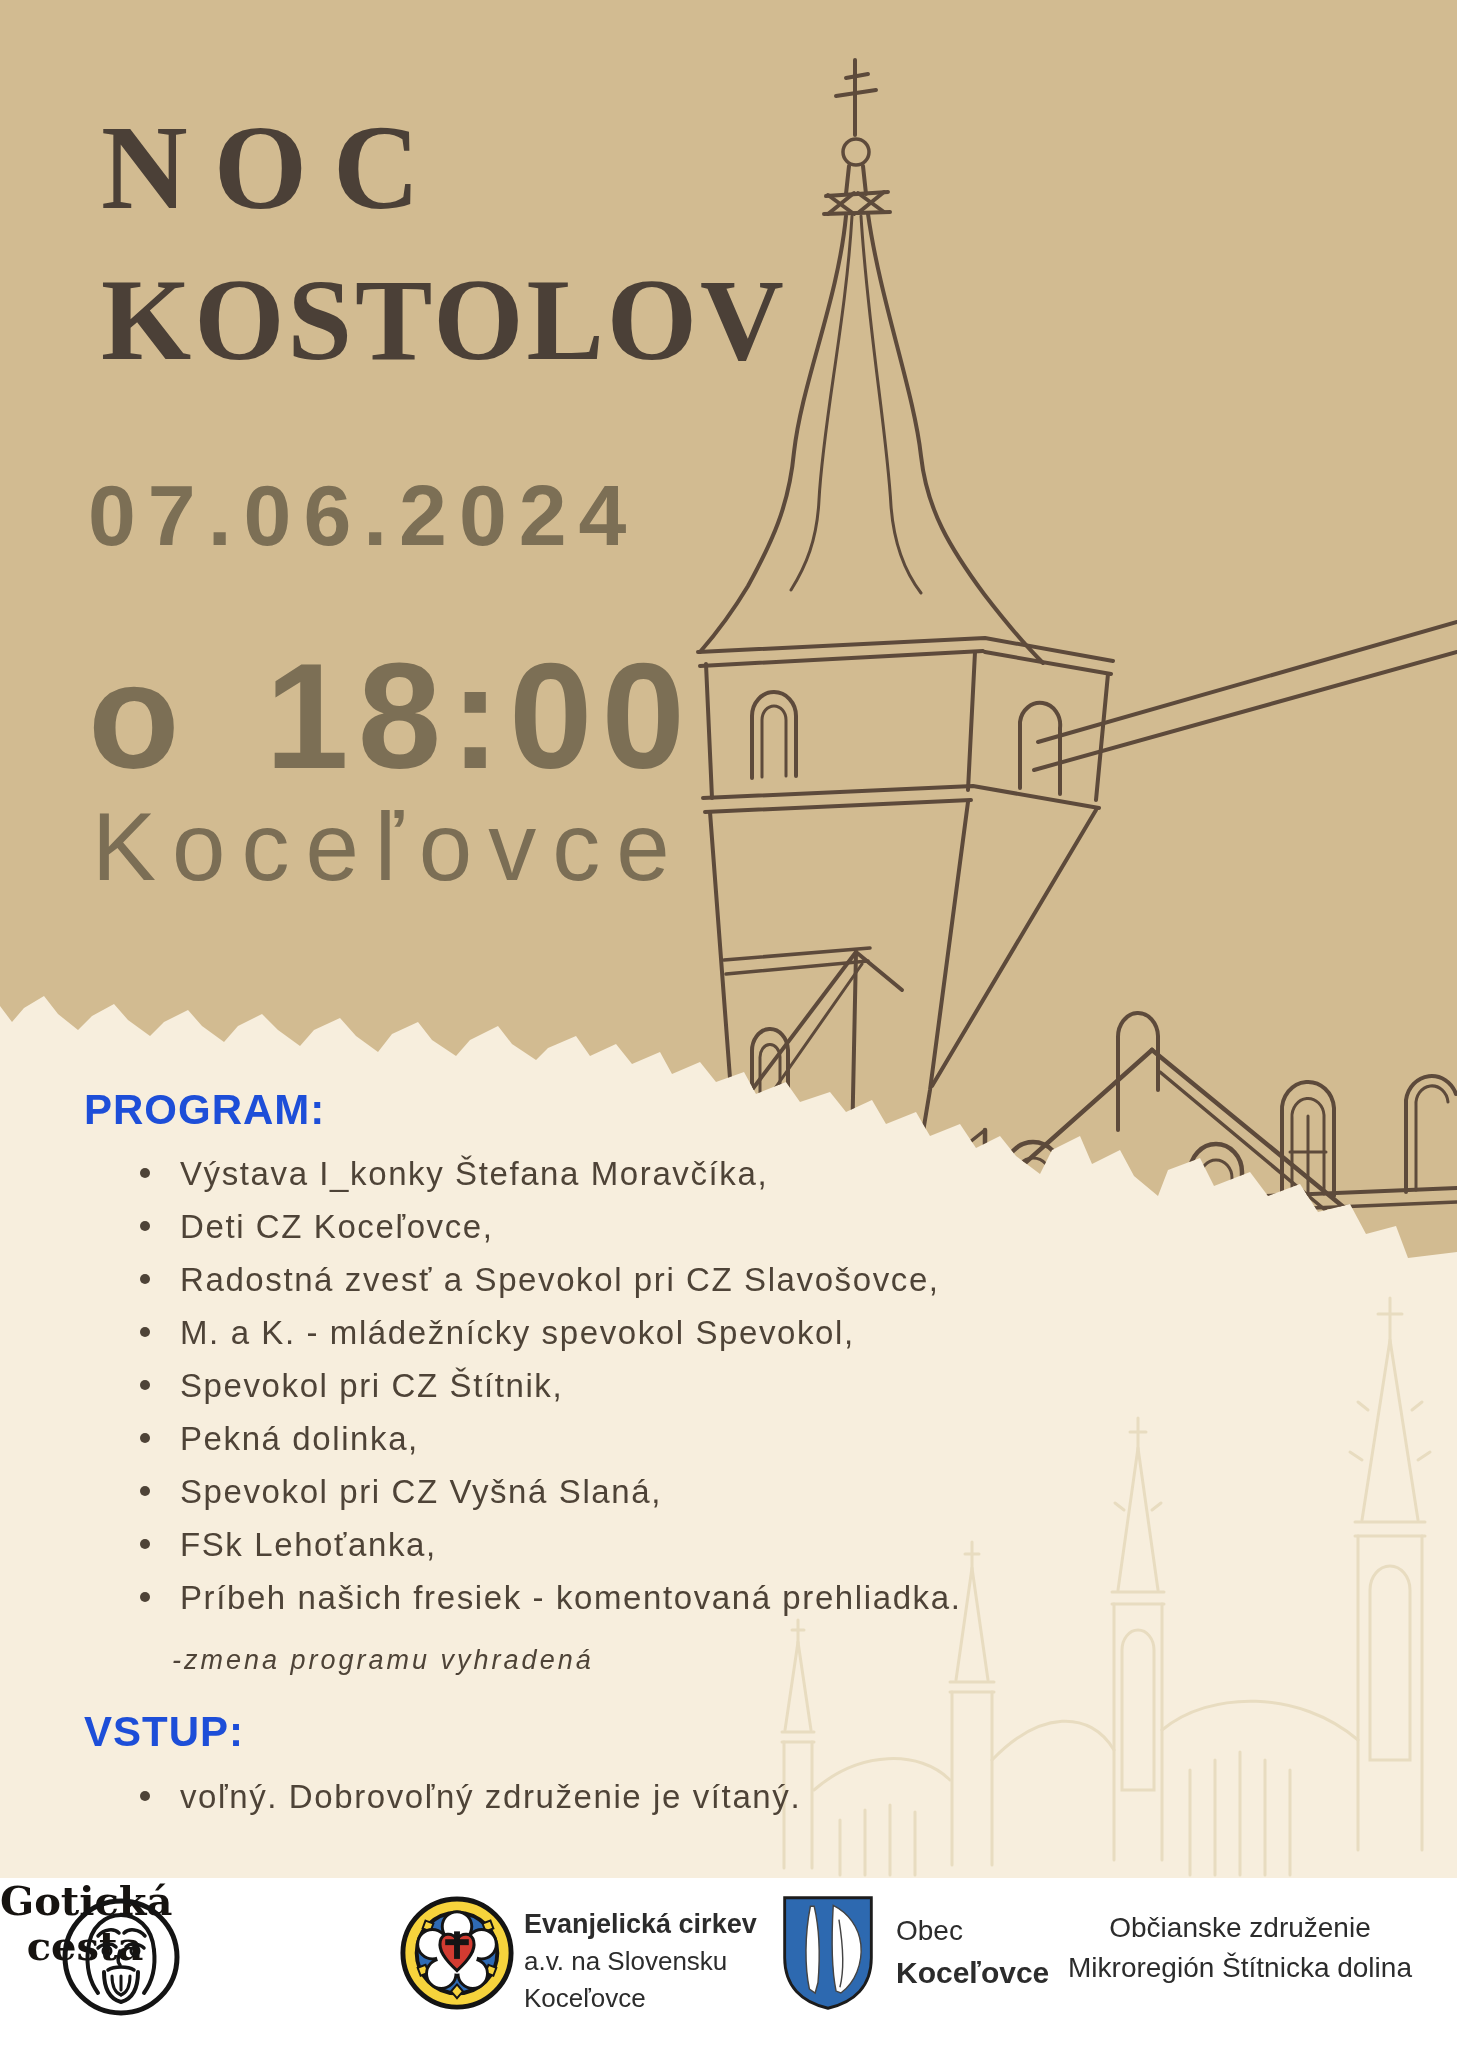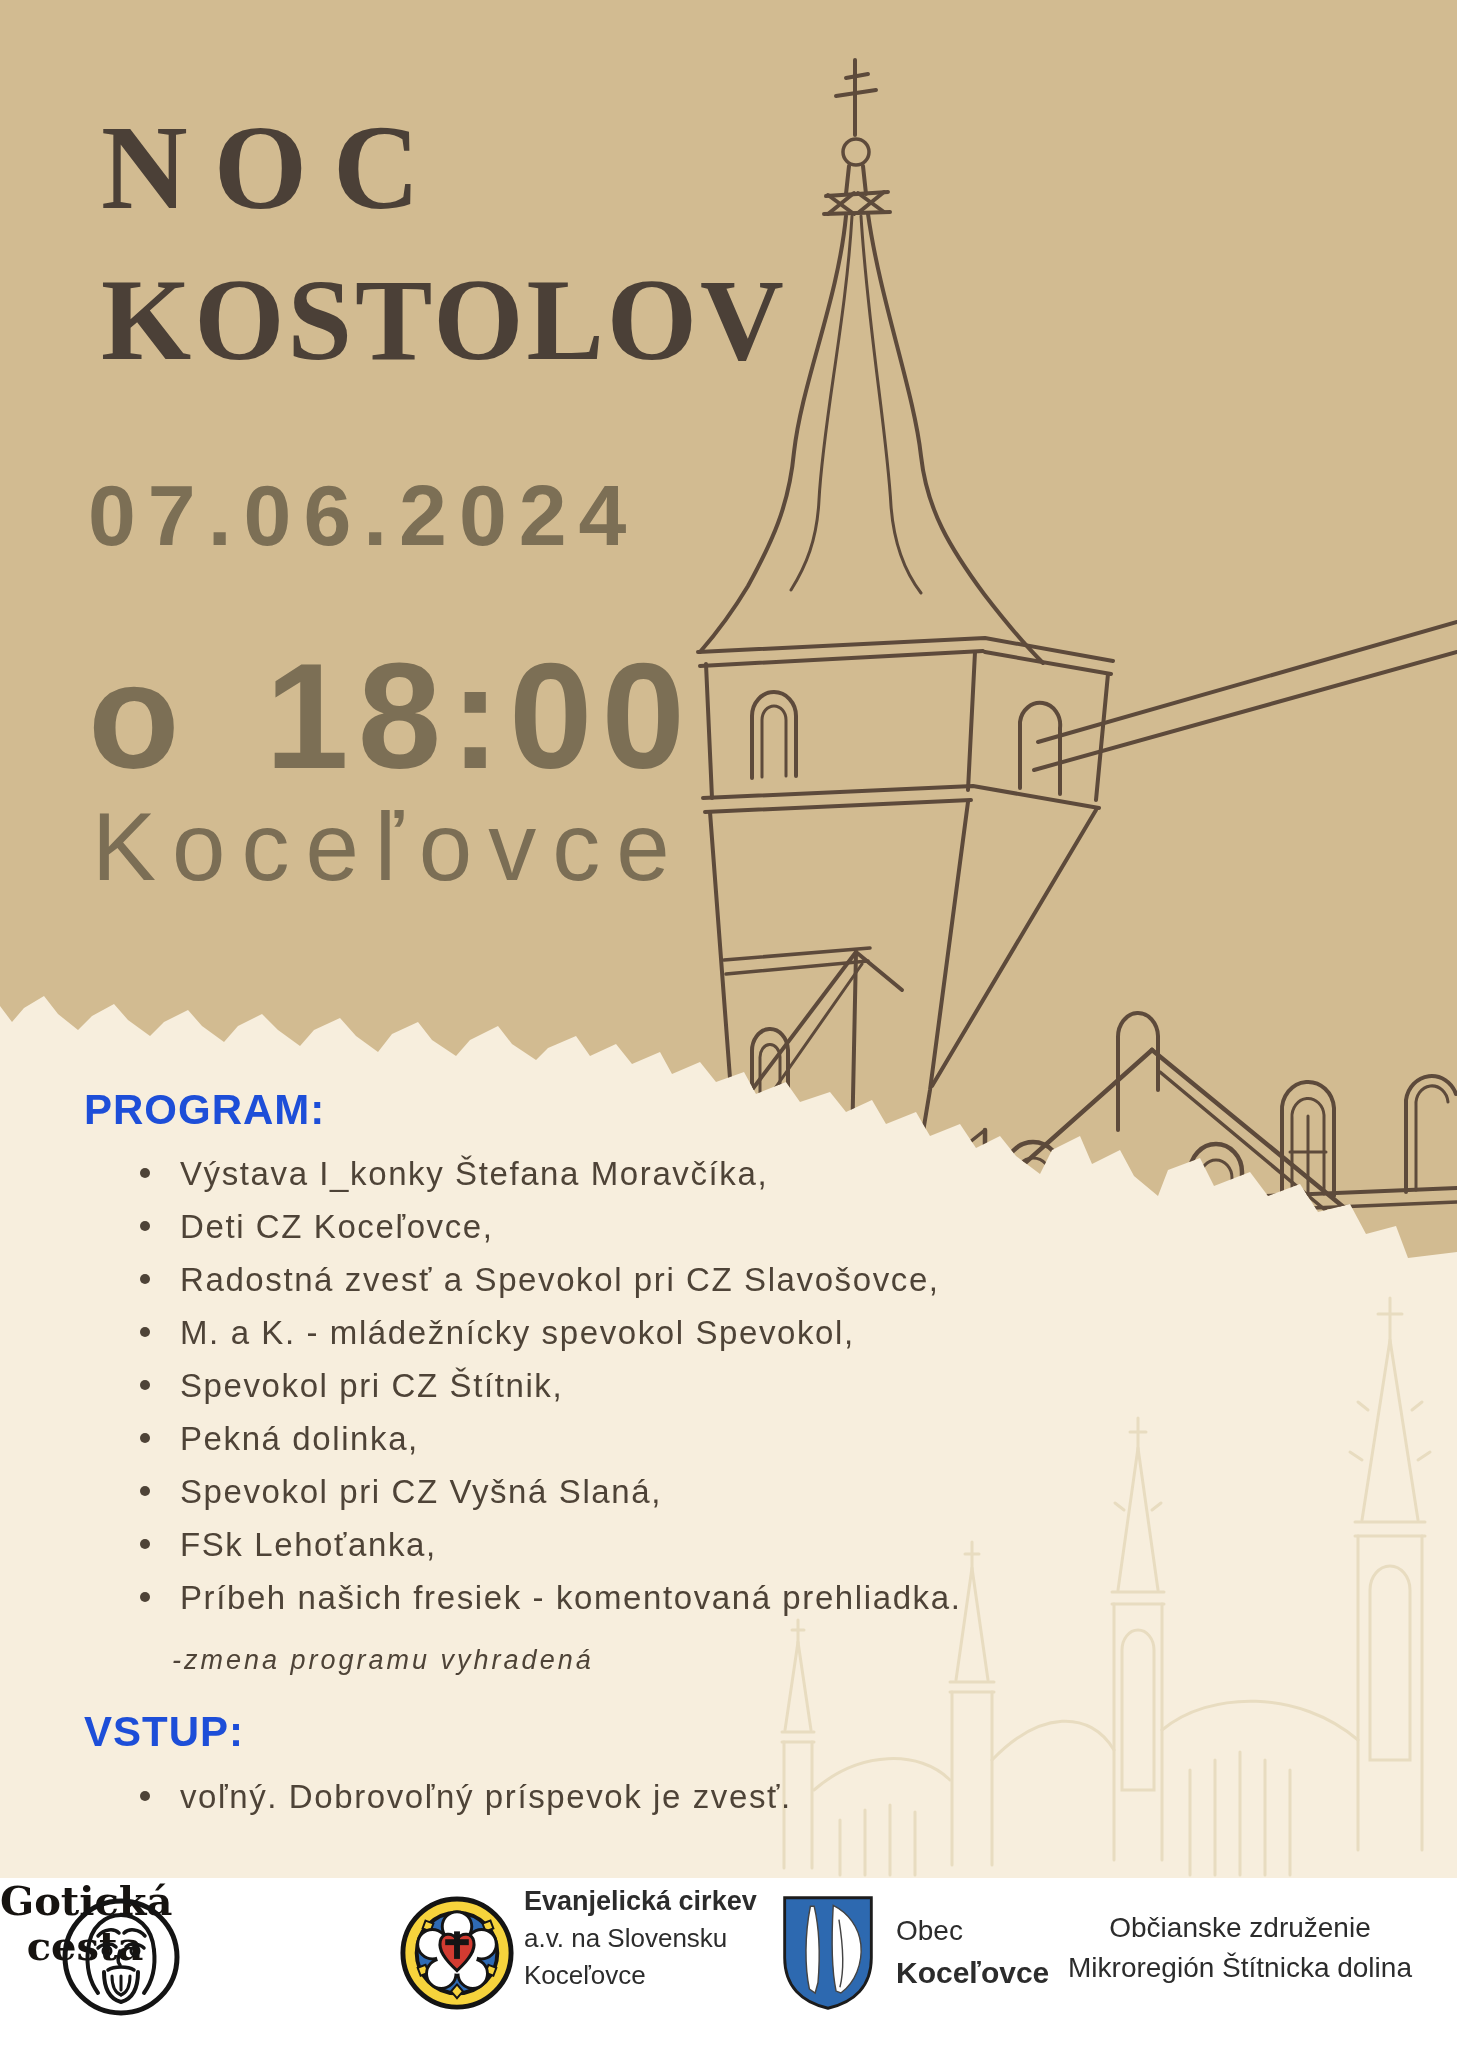--- a/index.html
+++ b/index.html
@@ -48,21 +48,21 @@
     position:absolute; left:0; bottom:0; width:1457px; height:170px; background:#ffffff;
   }
   .footer .txt{position:absolute; color:#2c2c2c;}
   .goticka-logo{left:58px; top:16px;}
   .goticka-text{
     left:176px; top:26px; width:170px; text-align:center;
     font-family:"DejaVu Serif","Liberation Serif",serif; font-weight:700;
     font-size:40px; line-height:45px; color:#161310; letter-spacing:0px;
   }
   .luther-logo{left:398px; top:16px;}
-  .church-text{left:524px; top:5px; font-size:26px; line-height:37px; color:#303030;}
+  .church-text{left:524px; top:28px; font-size:26px; line-height:37px; color:#303030;}
   .church-text .b{font-weight:700; font-size:27px;}
   .shield-logo{left:778px; top:10px;}
   .obec-text{left:896px; top:32px; font-size:28px; line-height:42px; color:#242424;}
   .obec-text .b{font-weight:700; font-size:30px;}
   .assoc-text{
     left:1058px; top:30px; width:364px; text-align:center;
     font-size:28px; line-height:40px; color:#242424; font-weight:500;
   }
 </style>
 </head>
@@ -256,21 +256,21 @@
         <span class="dot"></span>
         <span class="li-text">Príbeh našich fresiek - komentovaná prehliadka.</span>
       </li>
     </ul>
   <div class="abs note">-zmena programu vyhradená</div>
 
   <div class="abs section-heading vstup-heading">VSTUP:</div>
   <ul class="abs bullet-list entry-list">
       <li>
         <span class="dot"></span>
-        <span class="li-text">voľný. Dobrovoľný príspevok je zvesť.</span>
+        <span class="li-text">voľný. Dobrovoľný združenie je vítaný.</span>
       </li>
     </ul>
 
   <div class="footer">
 
     <svg class="abs goticka-logo" width="126" height="126" viewBox="0 0 126 126">
       <g stroke="#141414" fill="none" stroke-linecap="round" stroke-linejoin="round">
         <circle cx="63" cy="63" r="56" stroke-width="5"></circle>
         <path d="M30,56 C32,32 48,21 63,21 C78,21 94,32 96,56" stroke-width="4"></path>
         <path d="M30,56 C28,74 32,88 40,99" stroke-width="4"></path>

